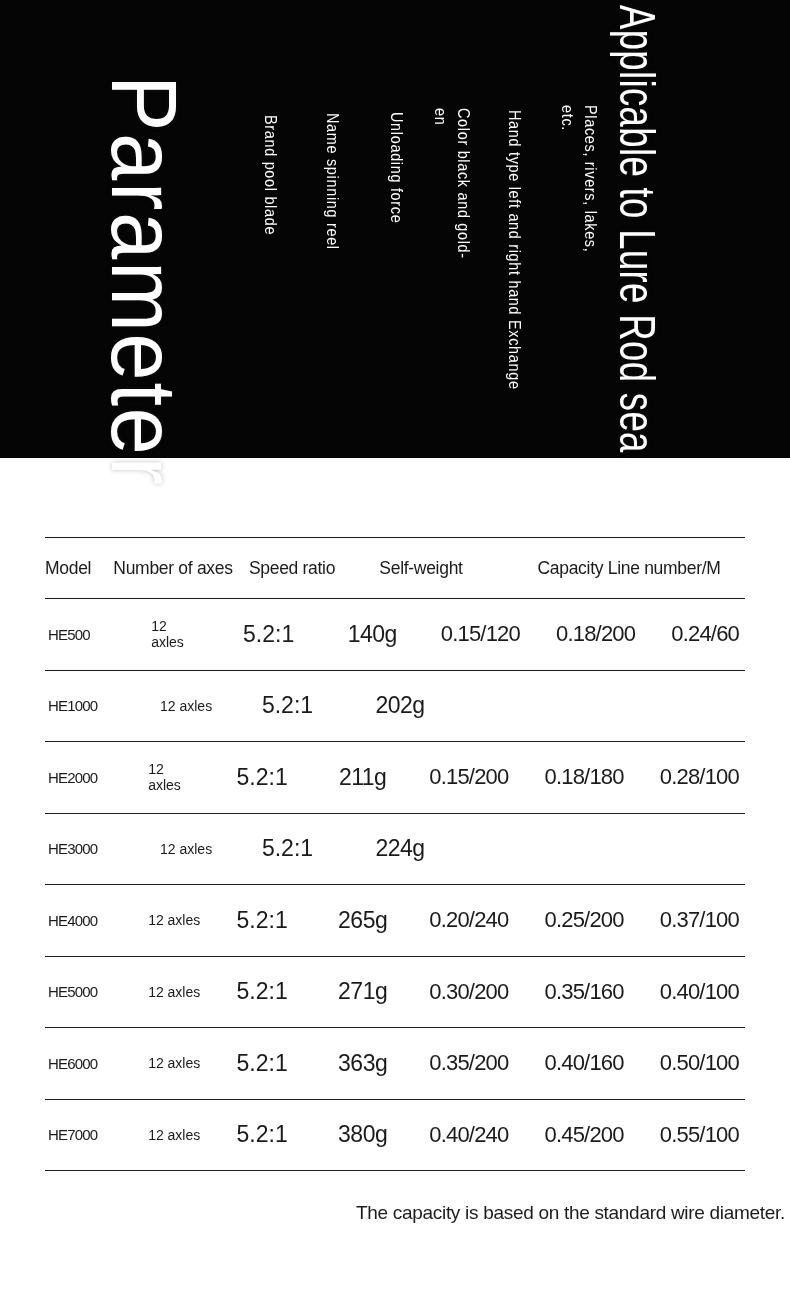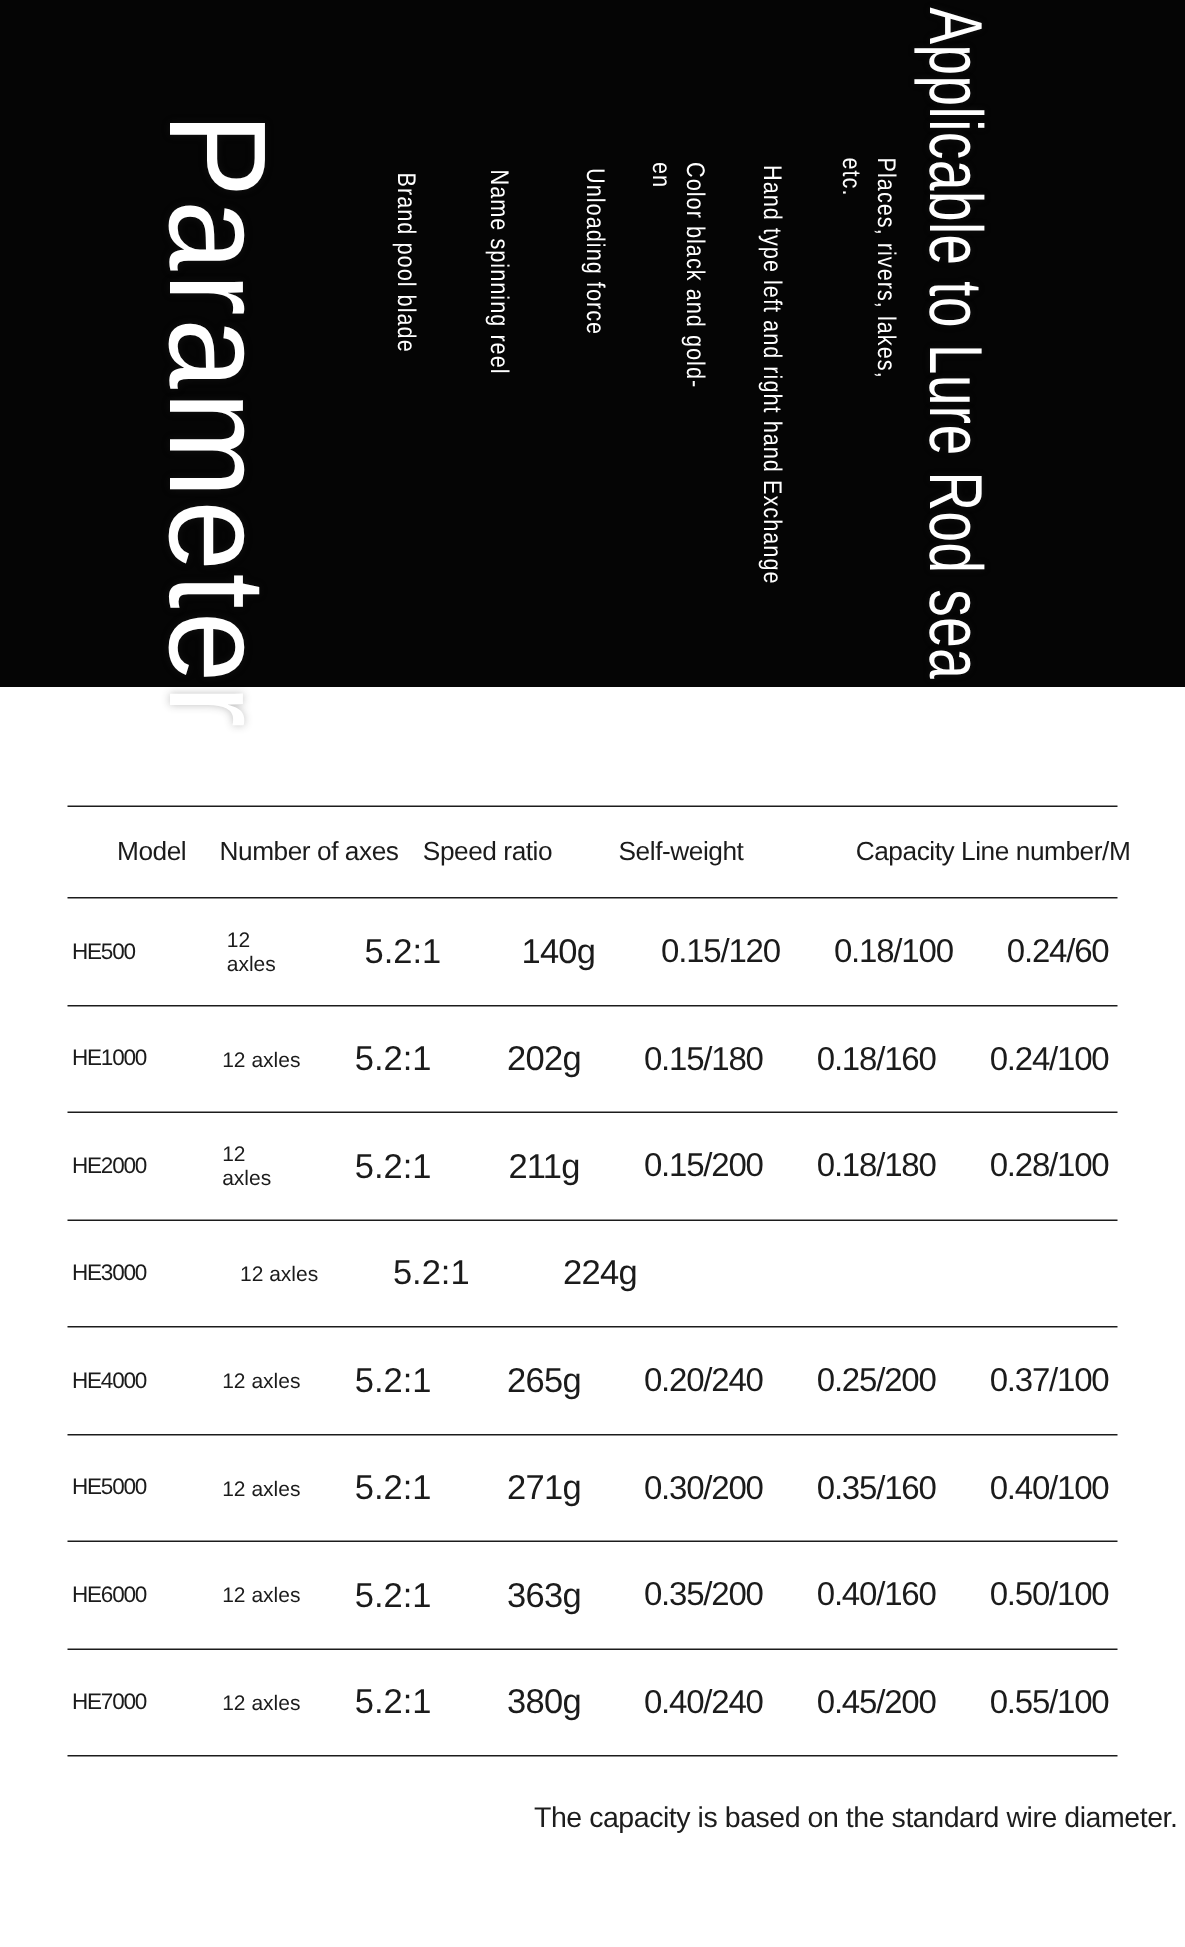--- a/index.html
+++ b/index.html
@@ -53,21 +53,21 @@
     position:absolute;left:45px;top:537px;width:700px;
     color:var(--table_text);
   }
   .thead{
     position:relative;height:62px;
     border-top:1.5px solid var(--rule);
     border-bottom:1.5px solid var(--rule);
     font-size:17.5px;letter-spacing:-0.3px;
   }
   .hcol{
-    position:absolute;top:50%;transform:translate(-50%,-50%);white-space:pre;margin-left:33px;
+    position:absolute;top:50%;transform:translate(-50%,-50%);white-space:pre;
   }
   .hcol-0{left:0;transform:translate(0,-50%);} 
   .hcol-1{left:128px;}
   .hcol-2{left:247px;}
   .hcol-3{left:376px;}
   .hcol-4{left:584px;}
 
   .trow{
     height:71.5px;border-bottom:1.5px solid var(--rule);
     display:flex;align-items:center;
@@ -112,28 +112,27 @@
       <span class="hcol hcol-2">Speed ratio</span>
       <span class="hcol hcol-3">Self-weight</span>
       <span class="hcol hcol-4">Capacity Line number/M</span>
     </div>
   <div>
       <div class="trow">
         <div class="cell c-model">HE500</div>
         <div class="cell c-axes"><div>12</div><div>axles</div></div>
         <div class="cell c-speed">5.2:1</div>
         <div class="cell c-weight">140g</div>
-        <div class="cell c-capacity"><span>0.15/120</span><span>0.18/100</span><span>0.24/60</span></div>
+        <div class="cell c-capacity"><span>0.15/120</span><span>0.18/200</span><span>0.24/60</span></div>
       </div>
       <div class="trow">
         <div class="cell c-model">HE1000</div>
         <div class="cell c-axes"><div>12 axles</div></div>
         <div class="cell c-speed">5.2:1</div>
         <div class="cell c-weight">202g</div>
-        <div class="cell c-capacity"><span>0.15/180</span><span>0.18/160</span><span>0.24/100</span></div>
       </div>
       <div class="trow">
         <div class="cell c-model">HE2000</div>
         <div class="cell c-axes"><div>12</div><div>axles</div></div>
         <div class="cell c-speed">5.2:1</div>
         <div class="cell c-weight">211g</div>
         <div class="cell c-capacity"><span>0.15/200</span><span>0.18/180</span><span>0.28/100</span></div>
       </div>
       <div class="trow">
         <div class="cell c-model">HE3000</div>

